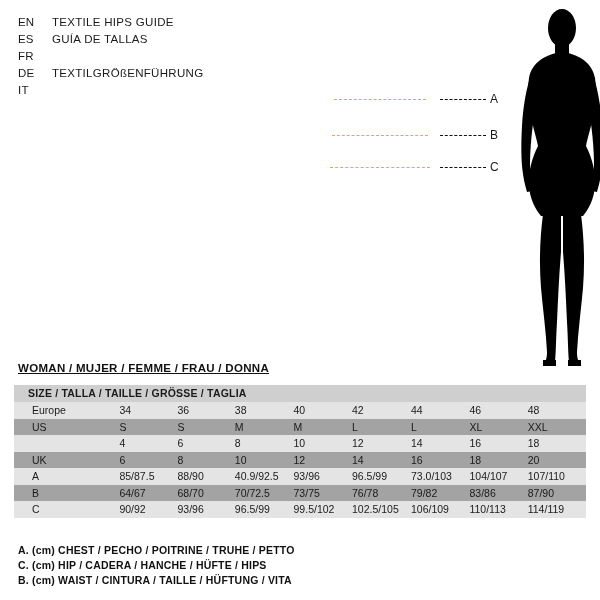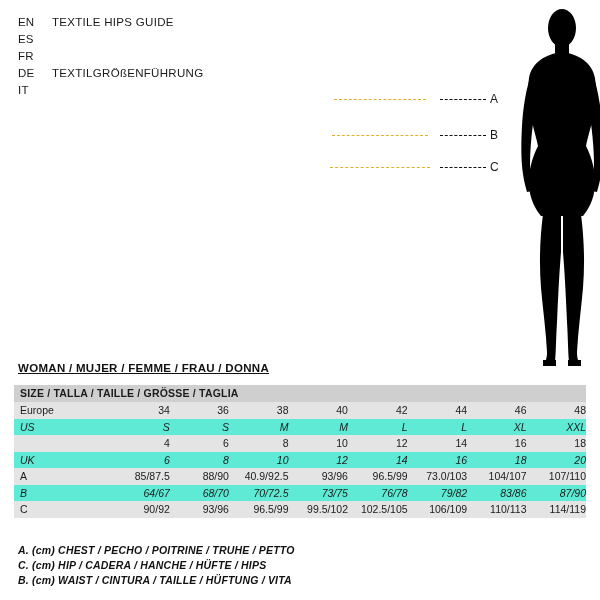--- a/index.html
+++ b/index.html
@@ -101,47 +101,45 @@
     height: 16.5px;
     line-height: 16.5px;
     color: #1a1a1a;
     white-space: nowrap;
   }
   .size-table tr.head td {
     background: #cfcfcf;
     font-weight: bold;
     font-size: 10.5px;
     letter-spacing: 0.2px;
-    padding-left: 6px;
+    padding-left: 14px;
     height: 17px;
   }
   .size-table tr.shaded td {
     background: #e4e4e4;
   }
   .size-table tr.plain td {
-    background: #5eead4;
-    font-style: italic;
+    background: #a3a3a3;
   }
   .size-table td.label {
-    padding-left: 6px;
+    padding-left: 18px;
     text-align: left;
     width: 92px;
   }
   .size-table td.val {
-    text-align: right;
+    text-align: left;
     width: 60px;
   }
 
   
   .legend {
     position: absolute;
     left: 18px;
     top: 543px;
     width: 560px;
-    font-style: italic;
   }
   .legend-row {
     font-size: 10.5px;
     font-weight: bold;
     letter-spacing: 0.2px;
     height: 15px;
     line-height: 15px;
     color: #111;
   }
 </style>
@@ -150,20 +148,21 @@
 
 <div class="page">
 
   <div class="lang-block">
     <div class="lang-row">
       <div class="lang-code">EN</div>
       <div class="lang-text">TEXTILE HIPS GUIDE</div>
     </div>
     <div class="lang-row">
       <div class="lang-code">ES</div>
+      <div class="lang-text">GUÍA DE TALLAS</div>
     </div>
     <div class="lang-row">
       <div class="lang-code">FR</div>
     </div>
     <div class="lang-row">
       <div class="lang-code">DE</div>
       <div class="lang-text">TEXTILGRÖßENFÜHRUNG</div>
     </div>
     <div class="lang-row">
       <div class="lang-code">IT</div>

